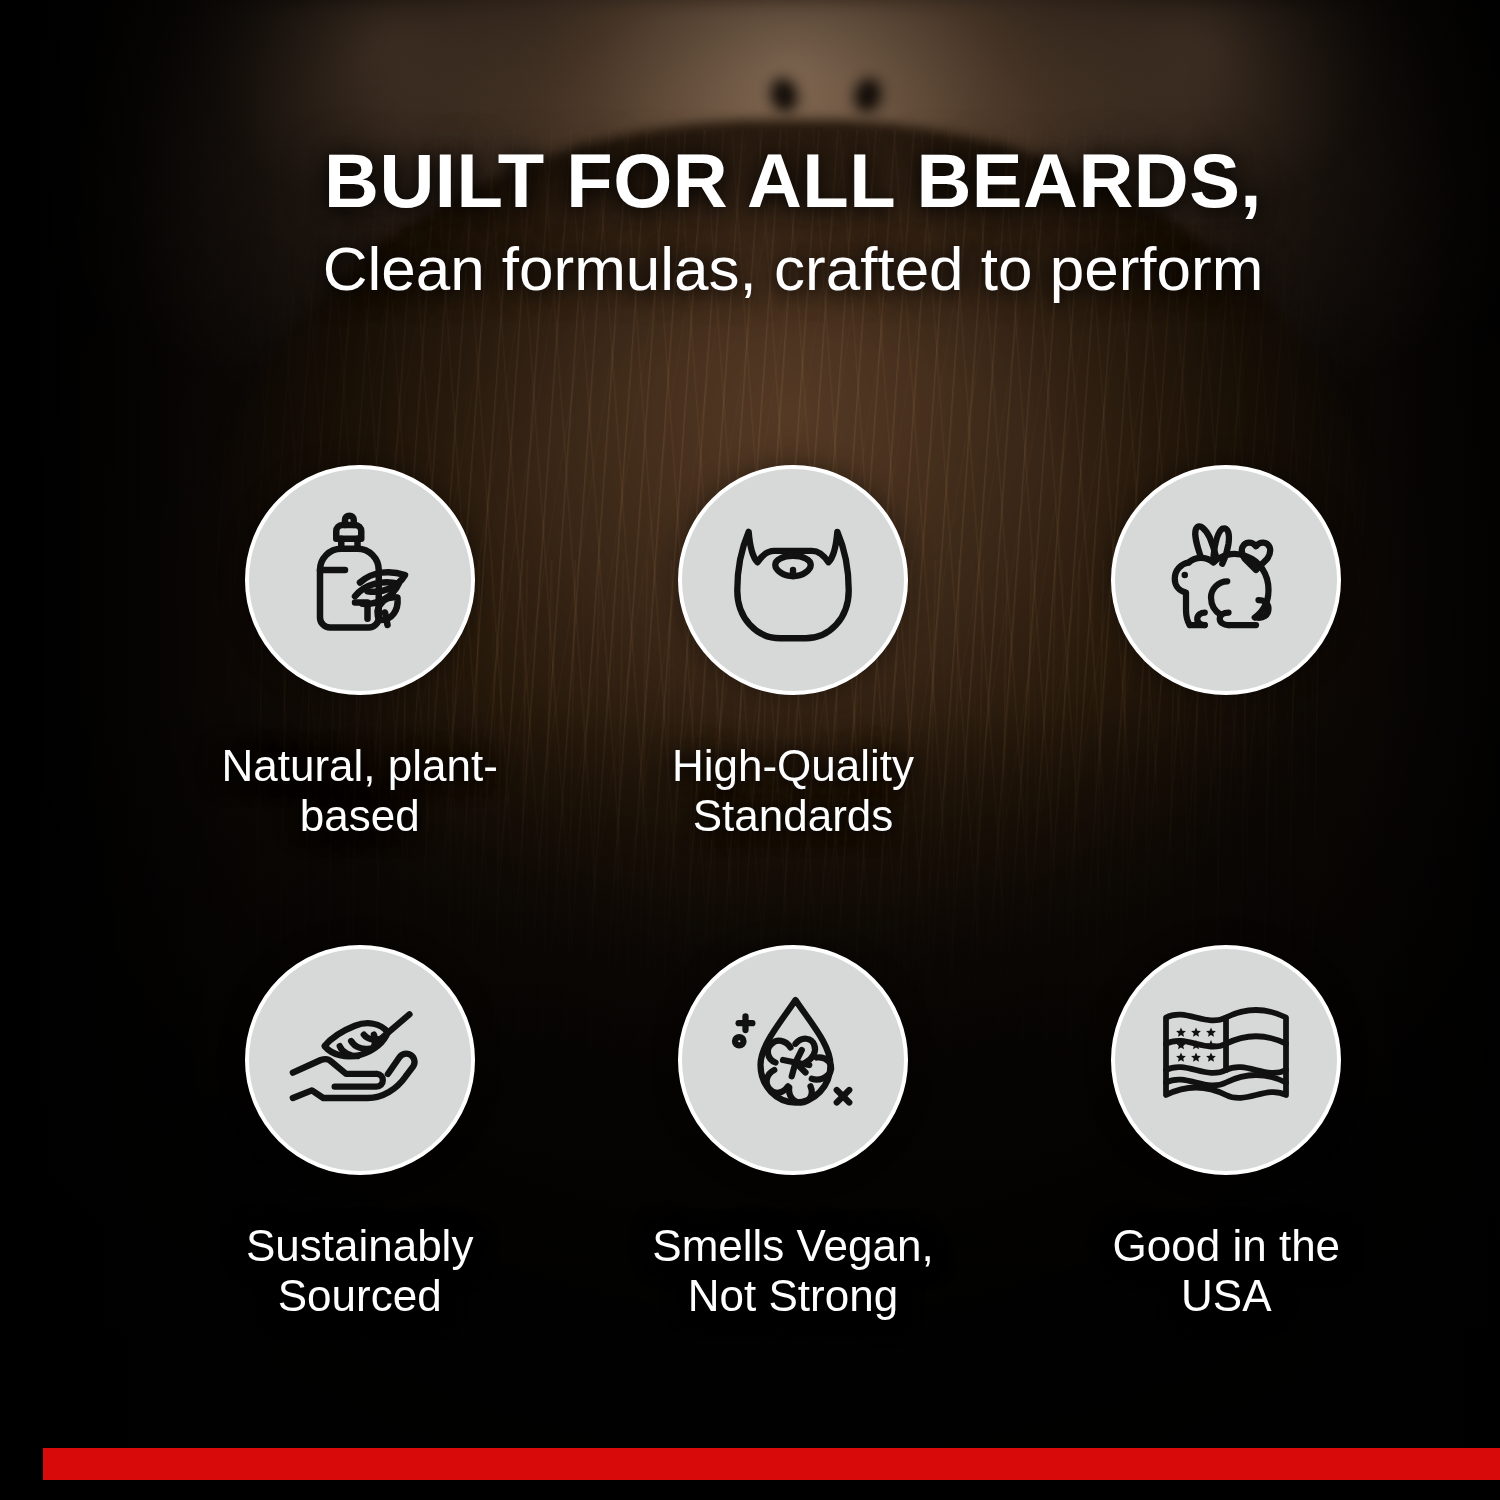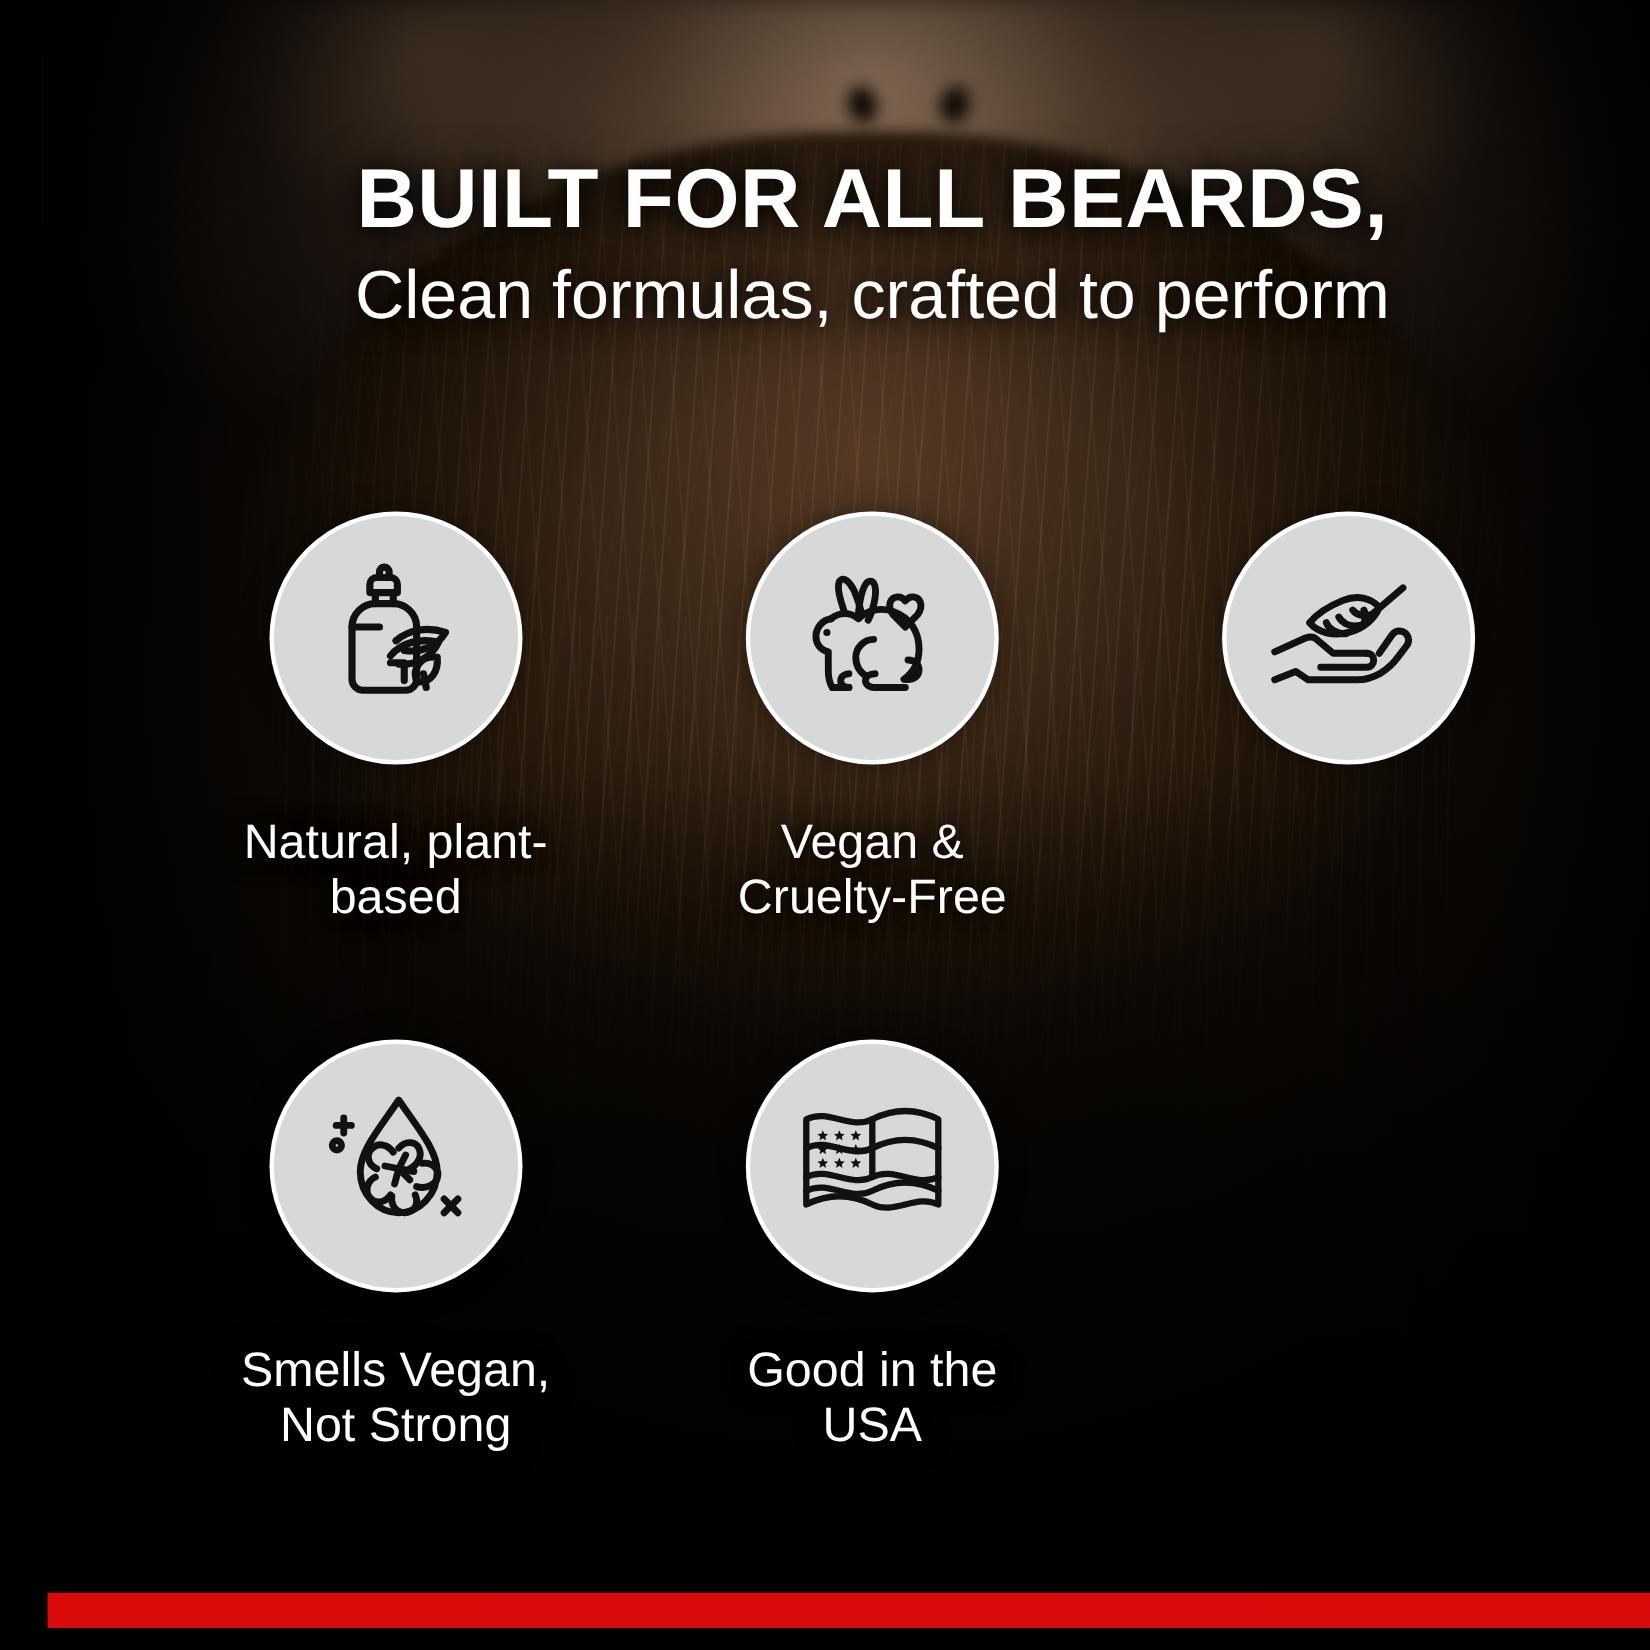--- a/index.html
+++ b/index.html
@@ -228,60 +228,73 @@
             <path d="M56 73c8-10 22-13 35-10-5 11-17 17-29 16"></path>
             <path d="M74 85c2-9 8-12 16-11 1 11-5 18-13 18-2 0-3-3-3-7z"></path>
             <path d="M80 86l2 10"></path>
           </svg>
         </span>
       </div>
       <div class="cell-label">Natural, plant-
 based</div>
     </div>
 
+    <div class="cell">
+      <div class="badge" style="background: rgb(215, 216, 216); border-color: rgb(255, 255, 255);">
+        <span>
+          <svg width="152" height="152" viewBox="0 0 120 120" fill="none" stroke="#111" stroke-width="5" stroke-linecap="round" stroke-linejoin="round">
+            <path d="M25 22c1 12 3 20 7 24 4-6 8-9 13-9h30c5 0 9 3 13 9 4-4 6-12 7-24 6 14 9 30 9 46 0 22-15 38-34 38h-20c-19 0-34-16-34-38 0-16 3-32 9-46z"></path>
+            <path d="M46 48c0-4 6-7 14-7s14 3 14 7-6 9-14 9-14-5-14-9z"></path>
+            <path d="M60 52v5"></path>
+          </svg>
+        </span>
+      </div>
+      <div class="cell-label">High-Quality
+Standards</div>
+    </div>
 
     <div class="cell">
       <div class="badge" style="background: rgb(215, 216, 216); border-color: rgb(255, 255, 255);">
         <span>
           <svg width="150" height="150" viewBox="0 0 120 120" fill="none" stroke="#111" stroke-width="5" stroke-linecap="round" stroke-linejoin="round">
             <path d="M40 42c-3-9-6-18-4-23 3-5 8 1 11 7 2 5 4 11 5 15"></path>
             <path d="M50 41c1-9 3-19 7-22 5-2 6 5 5 12-1 6-3 12-5 16"></path>
             <path d="M30 46c-6 1-11 6-11 13 0 6 4 10 9 11v14c0 5 1 9 3 12"></path>
             <path d="M30 46c6-5 14-5 20 0 6-6 16-9 26-5 11 4 18 14 18 27 0 9-4 17-11 22"></path>
             <path d="M31 96h12"></path>
             <path d="M43 96c-4 0-6-2-6-5 0-3 3-5 6-5"></path>
             <path d="M62 96h22"></path>
             <path d="M62 96c-4 0-7-2-7-5 0-3 3-5 7-5"></path>
             <path d="M84 90c6 1 10-2 10-7 0-4-3-7-8-7"></path>
             <circle cx="27" cy="56" r="2.6" fill="#111" stroke="none"></circle>
             <path d="M56 88c-5-3-8-8-8-14 0-7 6-13 13-13"></path>
             <path d="M84 33c3-4 9-4 11 1 1 3 0 6-2 9l-9 9-9-9c-2-3-3-6-2-9 2-5 8-5 11-1z"></path>
           </svg>
         </span>
       </div>
-      <div class="cell-label">Vegan &amp;
-Cruelty-Free</div>
     </div>
 
     <div class="cell">
       <div class="badge" style="background: rgb(215, 216, 216); border-color: rgb(255, 255, 255);">
         <span>
           <svg width="152" height="152" viewBox="0 0 120 120" fill="none" stroke="#111" stroke-width="5" stroke-linecap="round" stroke-linejoin="round">
             <path d="M99 24L78 42"></path>
             <path d="M82 38c-6-7-16-9-26-5-10 4-19 10-24 16 6 7 17 10 28 7 11-3 19-10 22-18z"></path>
             <path d="M77 43c-5 2-11 1-14-3"></path>
             <path d="M68 51c-6 1-12-1-15-6"></path>
             <path d="M58 57c-6 0-12-3-14-8"></path>
             <path d="M71 40c2 4 1 9-2 12"></path>
             <path d="M7 70l22-10c3-1 6-1 8 1l12 10h24"></path>
             <path d="M73 71c3 0 5 2 5 5s-2 5-5 5H40"></path>
             <path d="M7 90l15-6 9 6h35c12 0 23-7 30-17l6-8c2-3 1-7-2-9-3-2-7-1-9 2l-9 13"></path>
           </svg>
         </span>
       </div>
+      <div class="cell-label">Sustainably
+Sourced</div>
     </div>
 
     <div class="cell">
       <div class="badge" style="background: rgb(215, 216, 216); border-color: rgb(255, 255, 255);">
         <span>
           <svg width="150" height="150" viewBox="0 0 120 120" fill="none" stroke="#111" stroke-width="5" stroke-linecap="round" stroke-linejoin="round">
             <path d="M62 12c12 18 28 36 28 52 0 17-13 30-28 30S34 81 34 64c0-16 16-34 28-52z"></path>
             <path d="M62 47c5-6 13-5 15 1 2 5-1 11-7 14"></path>
             <path d="M79 58c8-1 13 5 11 11-2 5-9 8-15 6"></path>
             <path d="M74 81c3 7-1 13-8 13-6 0-10-6-9-12"></path>

